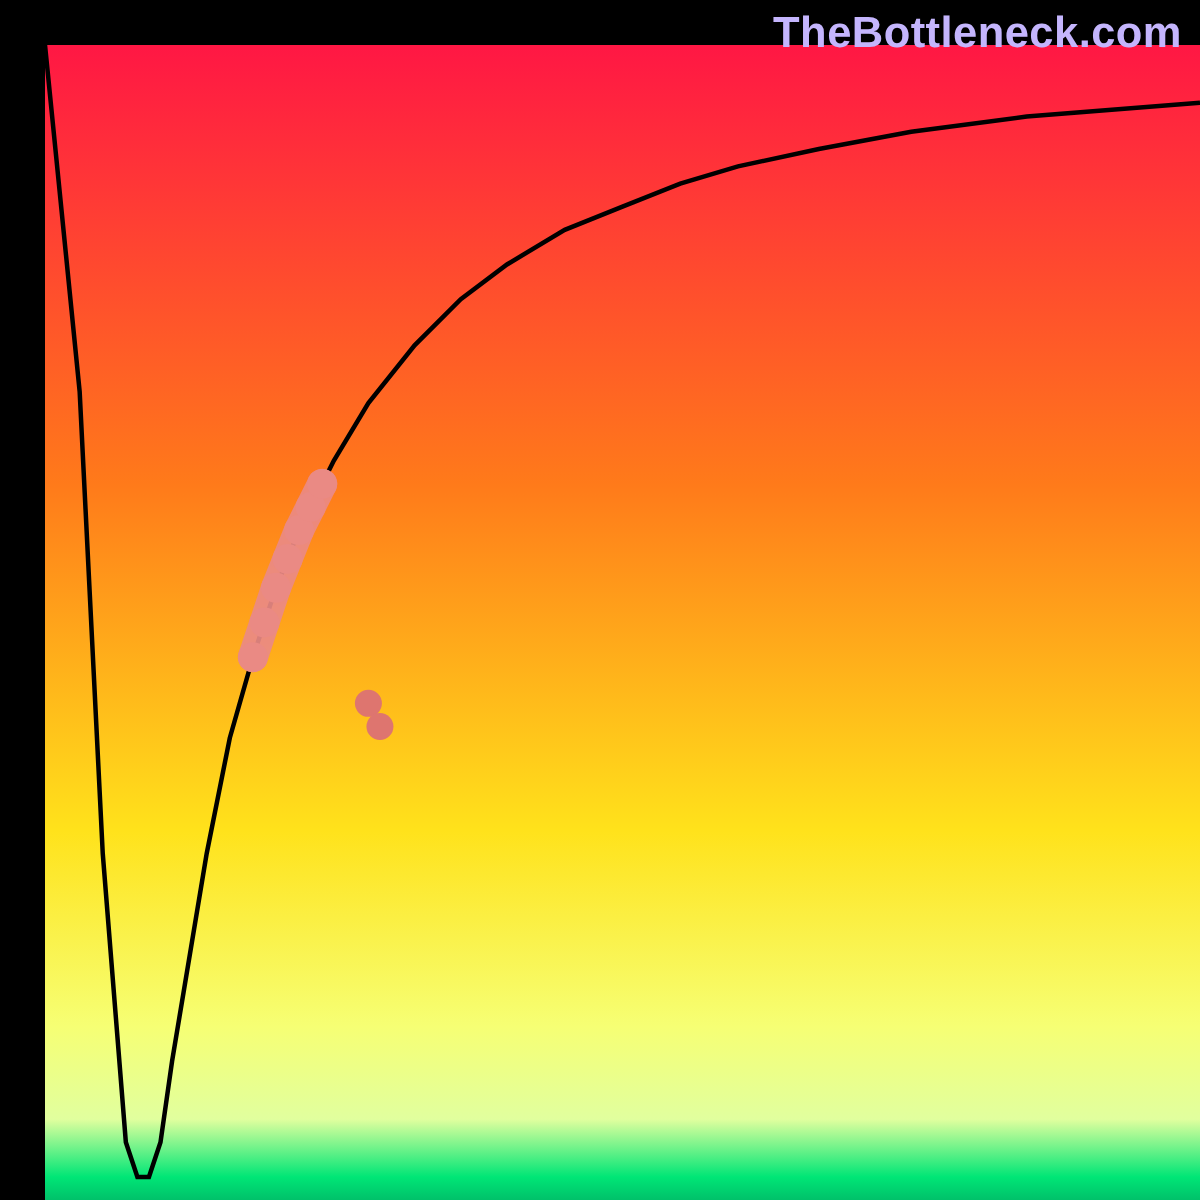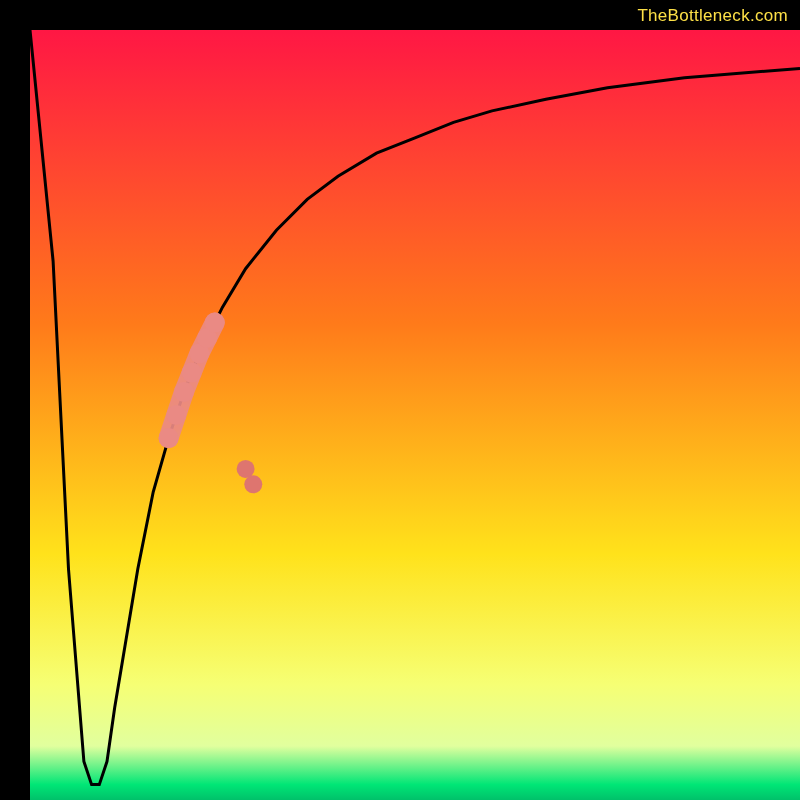--- a/index.html
+++ b/index.html
@@ -20,23 +20,23 @@
     position: absolute;
     left: 30px;
     top: 30px;
     width: 770px;
     height: 770px;
   }
   .watermark {
     position: absolute;
     top: 6px;
     right: 12px;
-    color: #fde047;
-    font-size: 17px;
-    font-weight: 400;
+    color: #c4b5fd;
+    font-size: 29px;
+    font-weight: 700;
     letter-spacing: 0.3px;
     z-index: 5;
   }
   svg { display: block; }
 </style>
 </head>
 <body>
 
 <div class="outer-frame">
 

